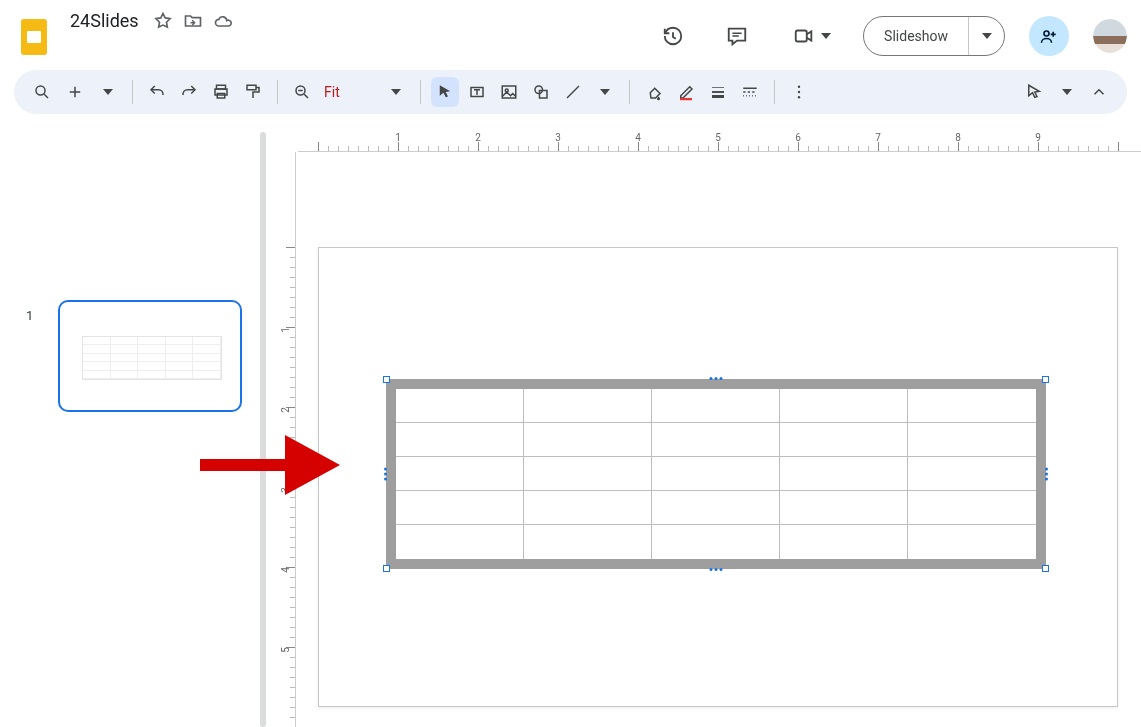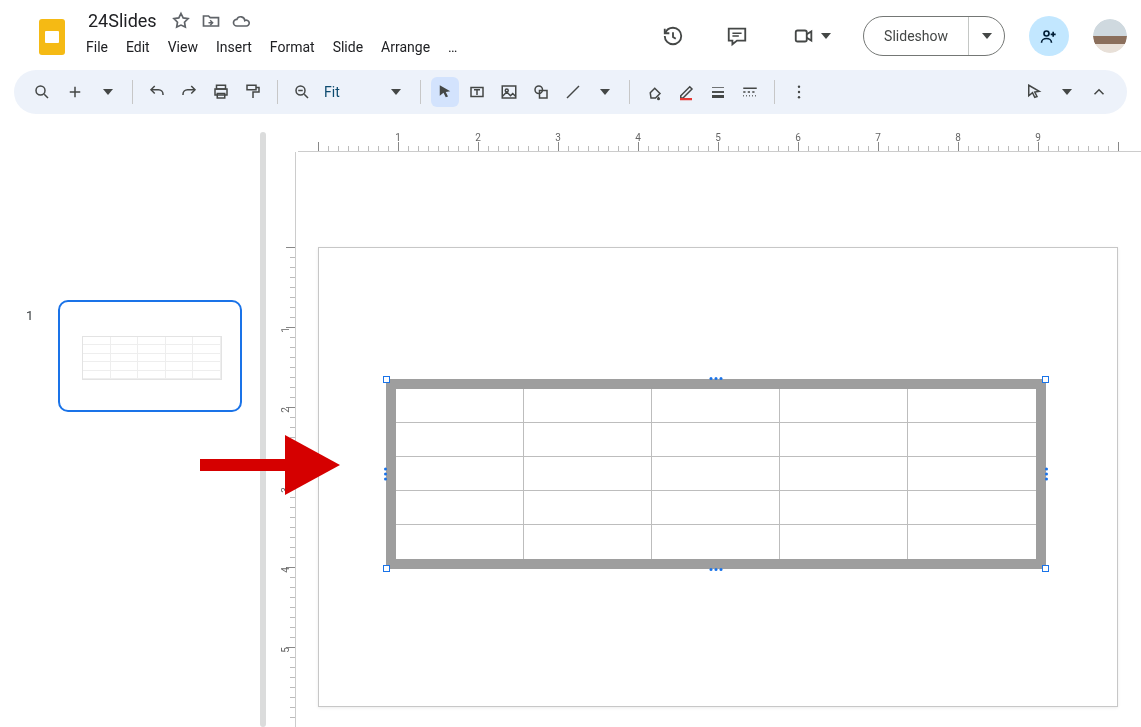--- a/index.html
+++ b/index.html
@@ -9,21 +9,21 @@
       width: 1141px;
       height: 727px;
       overflow: hidden;
       position: relative;
       color: #3c4043;
     }
     
     .titlebar {
       display: flex;
       align-items: flex-start;
-      padding: 8px 14px 0 32px;
+      padding: 8px 14px 0 14px;
       gap: 12px;
       justify-content: flex-end;
     }
     .app-icon {
       width: 40px; height: 50px;
       display: flex; align-items: center; justify-content: center;
       margin-top: 4px;
       flex: none;
     }
     .app-icon svg { width: 32px; height: 40px; }
@@ -66,21 +66,21 @@
     }
     .tool {
       min-width: 28px; height: 30px; padding:0 4px;
       display:flex; align-items:center; justify-content:center;
       border-radius: 6px; cursor:pointer; color:#444746;
     }
     .tool svg { width:18px; height:18px; }
     .tool.wide { padding: 0 6px; gap:4px;}
     .tool.selected { background:#d3e3fd;}
     .tool-sep { width:1px; height:24px; background:#c7c7c7; margin:0 6px;}
-    .zoom-text { font-size:14px; color:#0c4a6e; padding:0 8px 0 4px;text-align:center; }
+    .zoom-text { font-size:14px; color:#b91c1c; padding:0 8px 0 4px;text-align:center; }
     .toolbar-spacer { flex:1; }
     .small-drop svg { width:10px; height:10px;}
     
     .workspace { position:absolute; top:132px; left:0; right:0; bottom:0; display:flex; }
     .thumb-pane {
       width: 258px; flex:none;
       padding: 16px 14px;
       position:relative;
     }
     .slide-num { position:absolute; left:26px; top:176px; font-size:13px; color:#3c4043;}
@@ -166,30 +166,20 @@
         <svg viewBox="0 0 24 24" fill="none" stroke="currentColor" stroke-width="2">
             <path d="M3 6h6l2 2h10v10H3z"></path>
             <path d="M11 11l3 3-3 3M14 14H9" stroke-width="1.7"></path>
           </svg>
       </div>
       <div class="title-icon">
         <svg viewBox="0 0 24 24" fill="none" stroke="currentColor" stroke-width="2">
             <path d="M7 18a4 4 0 010-8 5 5 0 019.6 1.5A3.5 3.5 0 1118 18H7z"></path>
           </svg>
       </div>
-    </div>
-    <div class="menubar">
-      <div class="menu-item">File</div>
-      <div class="menu-item">Edit</div>
-      <div class="menu-item">View</div>
-      <div class="menu-item">Insert</div>
-      <div class="menu-item">Format</div>
-      <div class="menu-item">Slide</div>
-      <div class="menu-item">Arrange</div>
-      <div class="menu-item">…</div>
     </div>
   </div>
   <div class="titlebar-right">
     <div class="tb-btn">
       <svg viewBox="0 0 24 24" fill="none" stroke="currentColor" stroke-width="2">
           <path d="M3 12a9 9 0 109-9 9 9 0 00-8.5 6"></path>
           <path d="M3 4v5h5"></path>
           <path d="M12 8v5l3 2"></path>
         </svg>
     </div>

